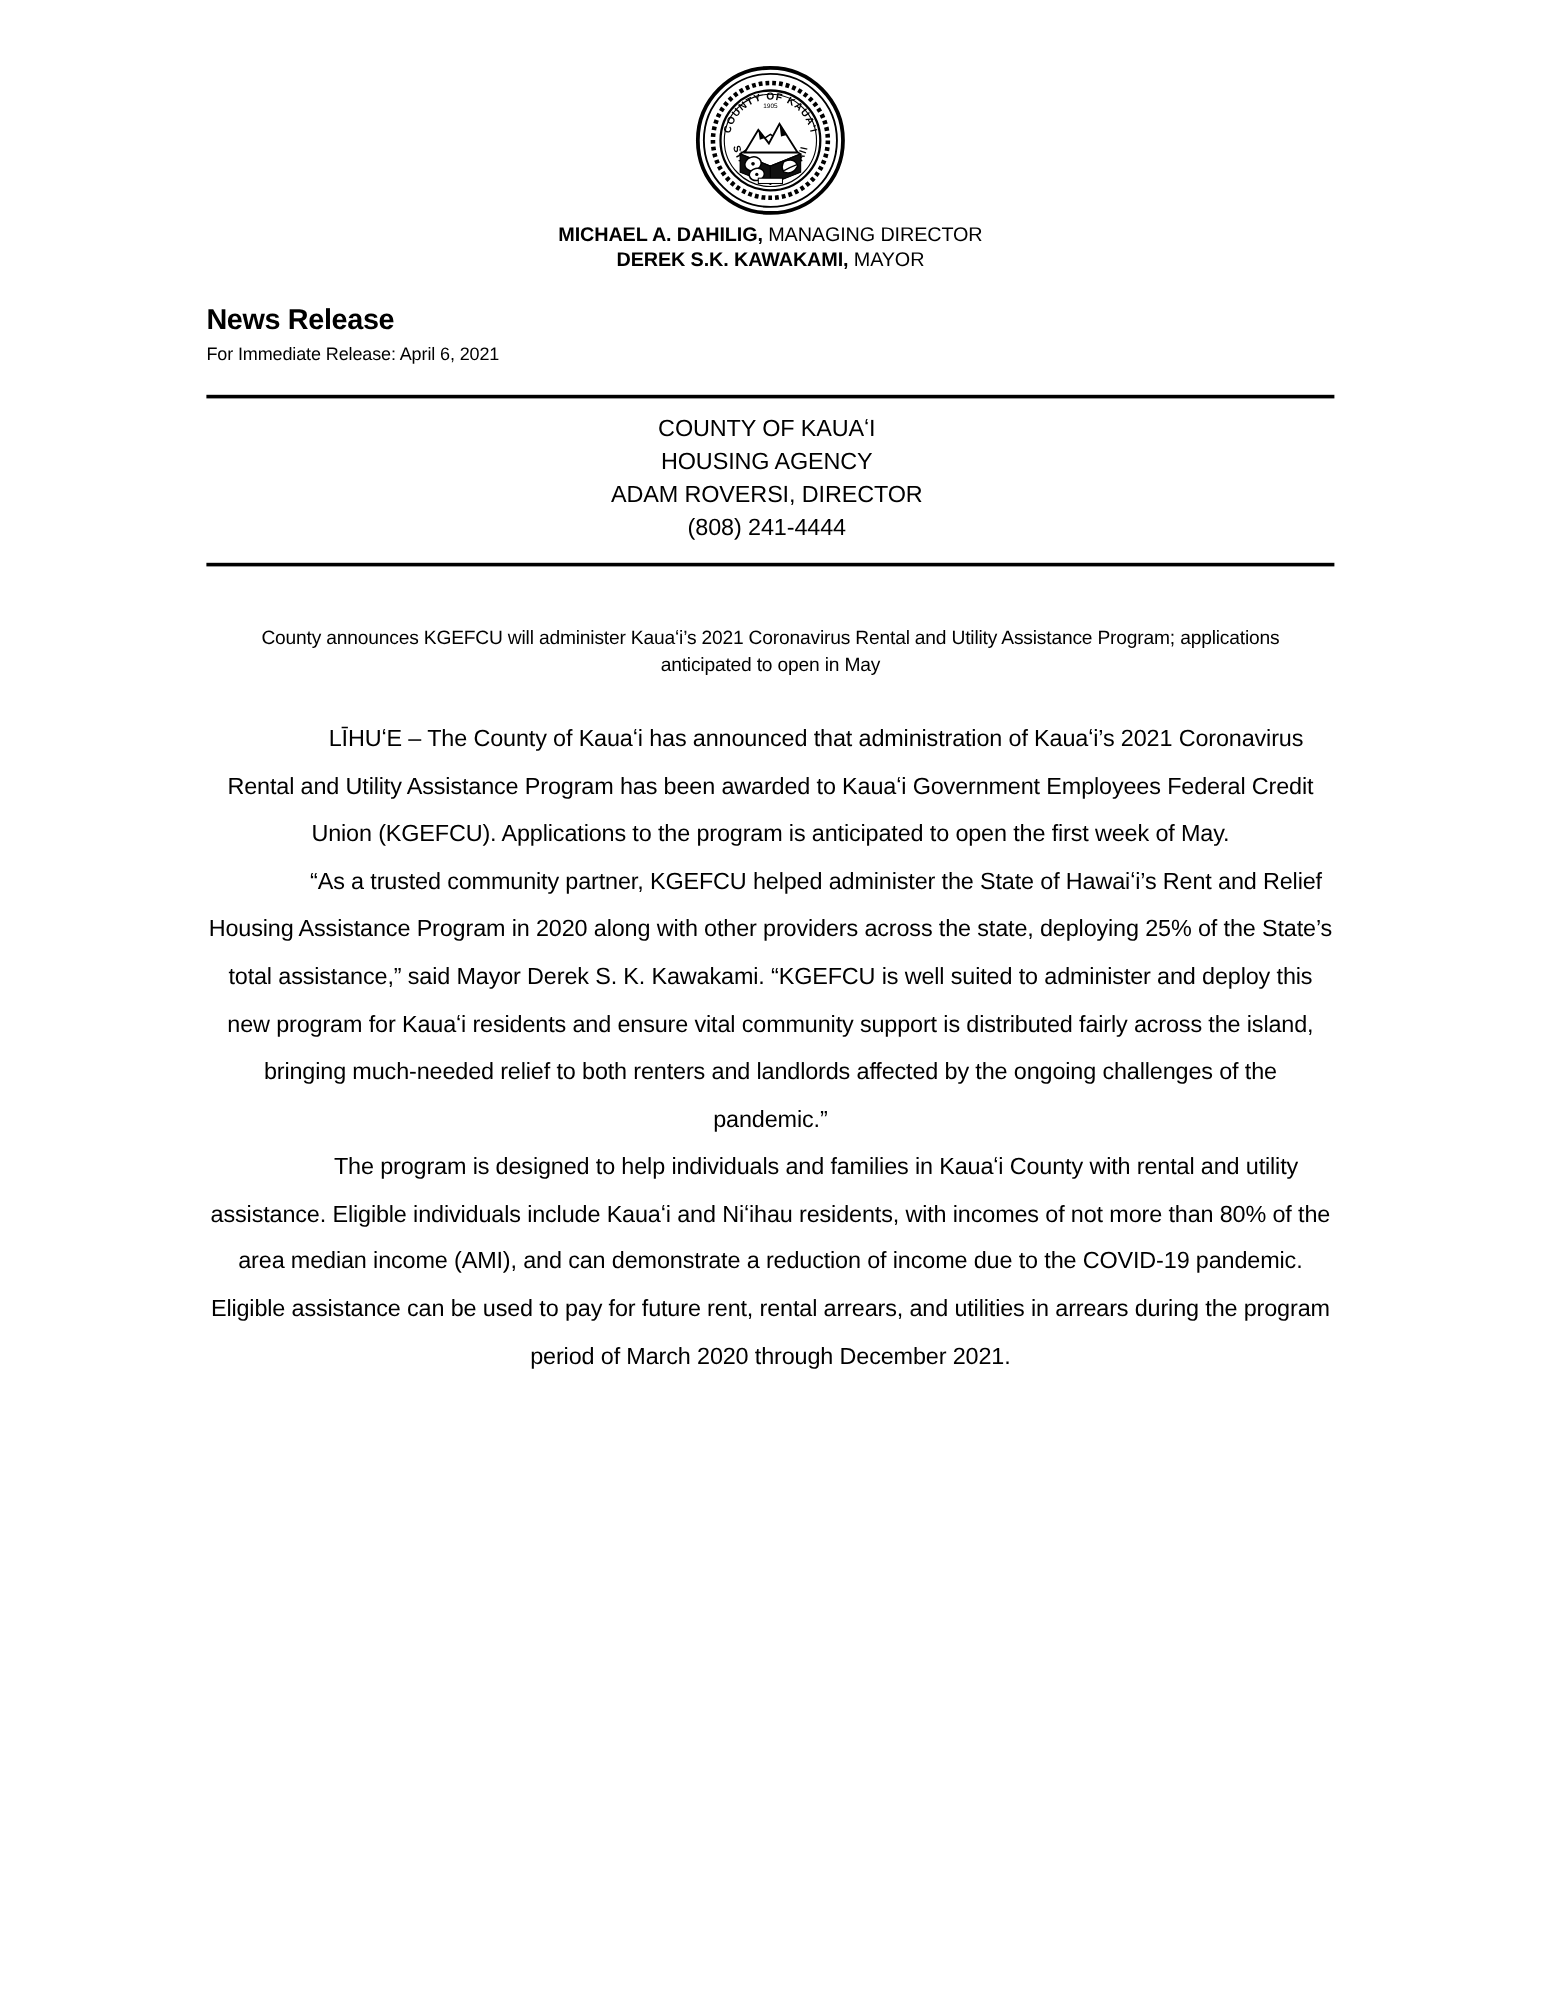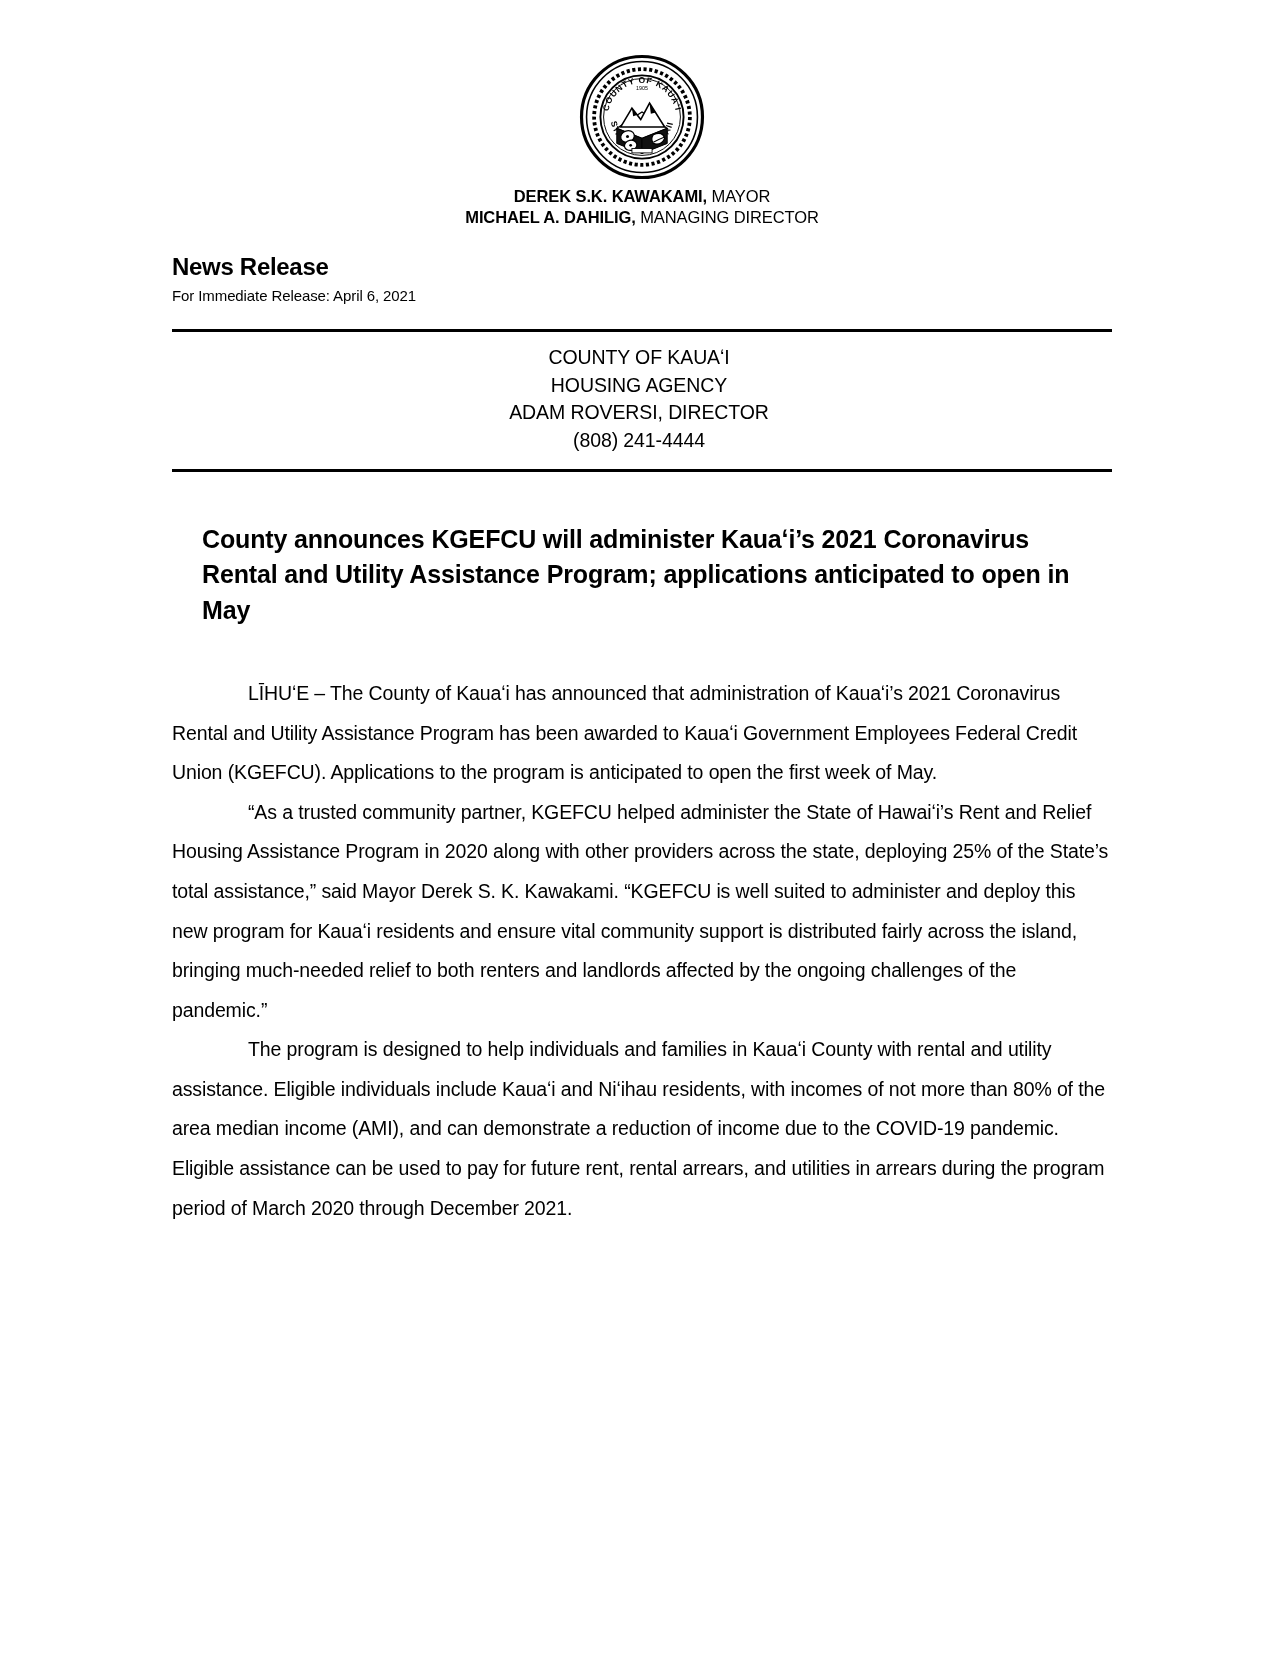--- a/index.html
+++ b/index.html
@@ -79,34 +79,35 @@
   .contact-block {
     text-align: center;
     font-size: 19.5px;
     line-height: 1.42;
     padding: 12px 6px 6px 0;
     letter-spacing: -0.1px;
   }
 
   
   .headline {
-    font-weight: bold;
-    font-size: 25px;
+    text-align: center;
+    font-weight: normal;
+    font-size: 16px;
     line-height: 1.42;
     margin: 50px auto 0 auto;
     width: 880px;
     letter-spacing: -0.15px;
   }
 
   
   .article {
-    margin-top: 46px;
+    margin-top: 30px;
     font-size: 19.5px;
     line-height: 2.03;
-    text-align: left;
+    text-align: center;
     letter-spacing: -0.12px;
   }
   .article p {
     margin: 0;
     text-indent: 76px;
   }
 </style>
 </head>
 <body>
 
@@ -144,24 +145,24 @@
       <circle cx="82" cy="145" r="2.2" fill="#000"></circle>
 
       <path d="M 118,128 Q 133,122 136,134 Q 130,146 118,142 Q 113,135 118,128 Z" fill="#fff" stroke="#000" stroke-width="2"></path>
       <path d="M 118,140 Q 127,135 135,132" fill="none" stroke="#000" stroke-width="1.6"></path>
       <rect x="84" y="150" width="32" height="7" fill="#fff" stroke="#000" stroke-width="1.4"></rect>
     </svg>
   </div>
 
   <div class="officials">
     <div class="line">
-      <span class="nm">DEREK S.K. KAWAKAMI,</span><span>&nbsp;</span><span class="ttl">MAYOR</span>
+      <span class="nm">MICHAEL A. DAHILIG,</span><span>&nbsp;</span><span class="ttl">MANAGING DIRECTOR</span>
     </div>
     <div class="line">
-      <span class="nm">MICHAEL A. DAHILIG,</span><span>&nbsp;</span><span class="ttl">MANAGING DIRECTOR</span>
+      <span class="nm">DEREK S.K. KAWAKAMI,</span><span>&nbsp;</span><span class="ttl">MAYOR</span>
     </div>
   </div>
 
   <div class="body-col">
 
     <div class="news-release-title">News Release</div>
     <div class="immediate">For Immediate Release: April 6, 2021</div>
 
     <hr class="rule rule-top">
 

